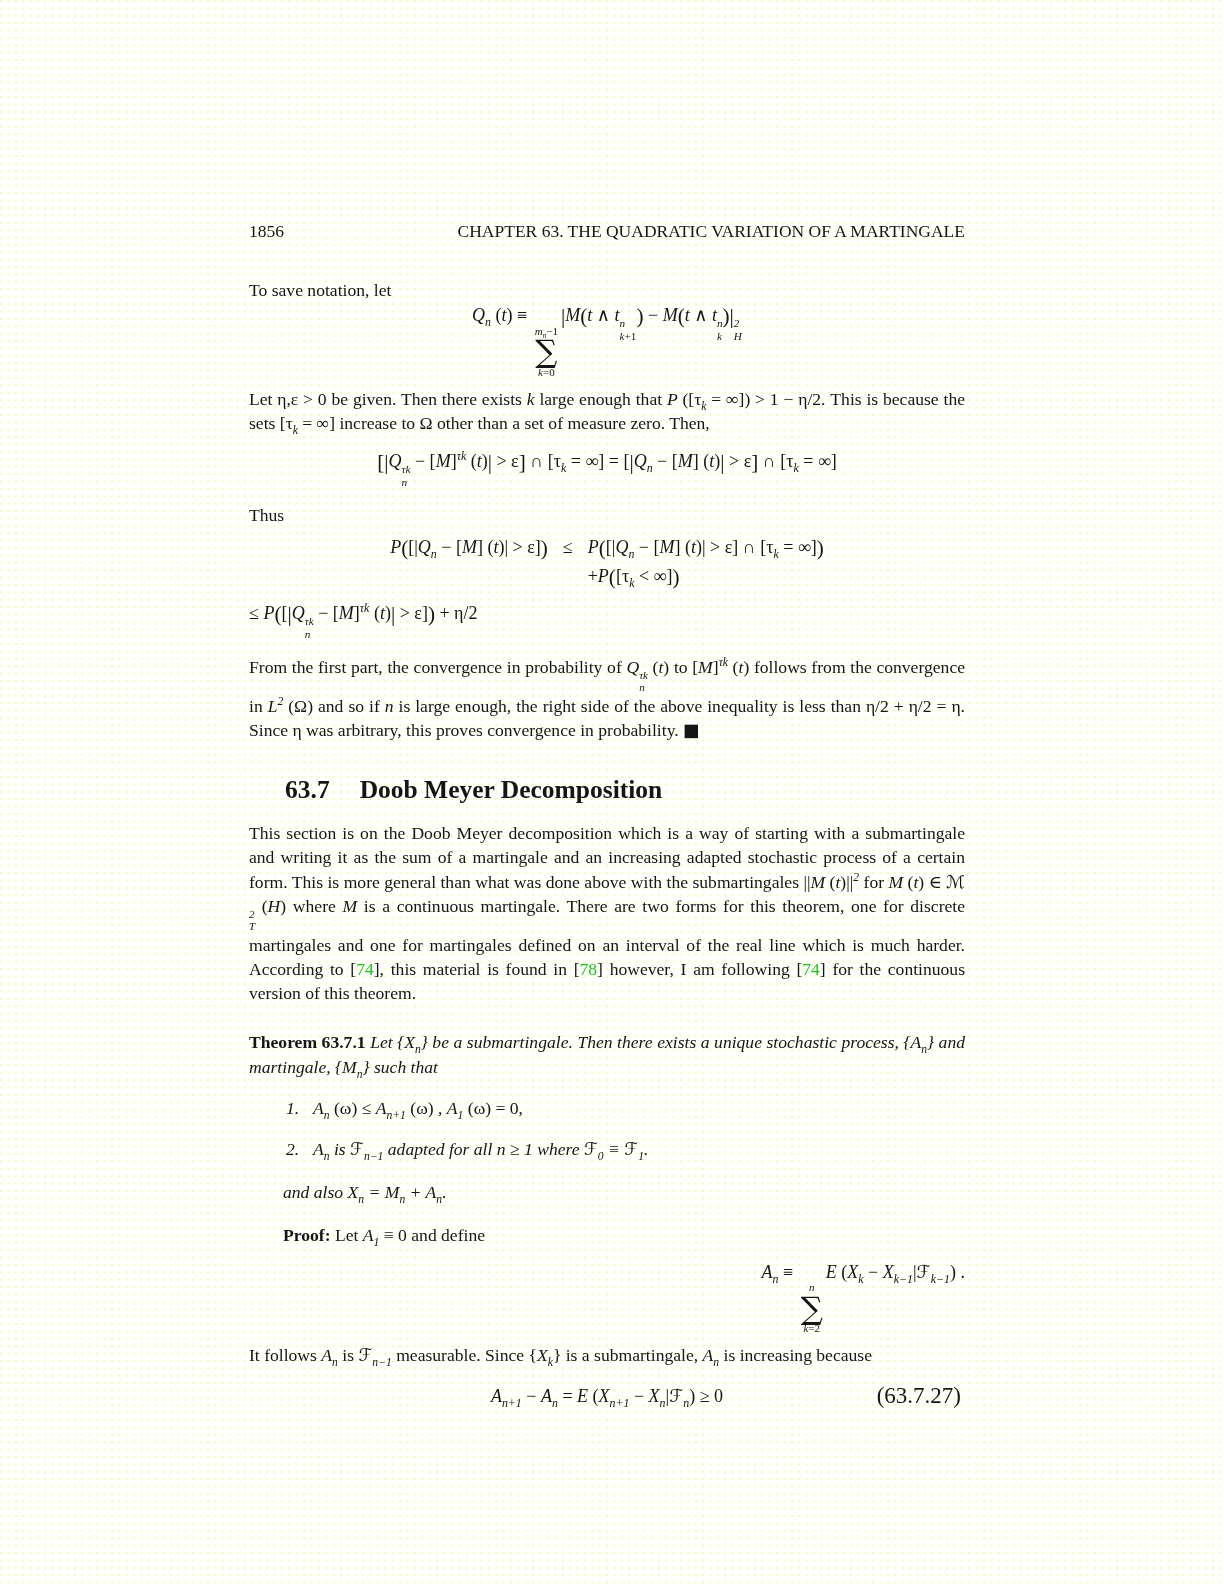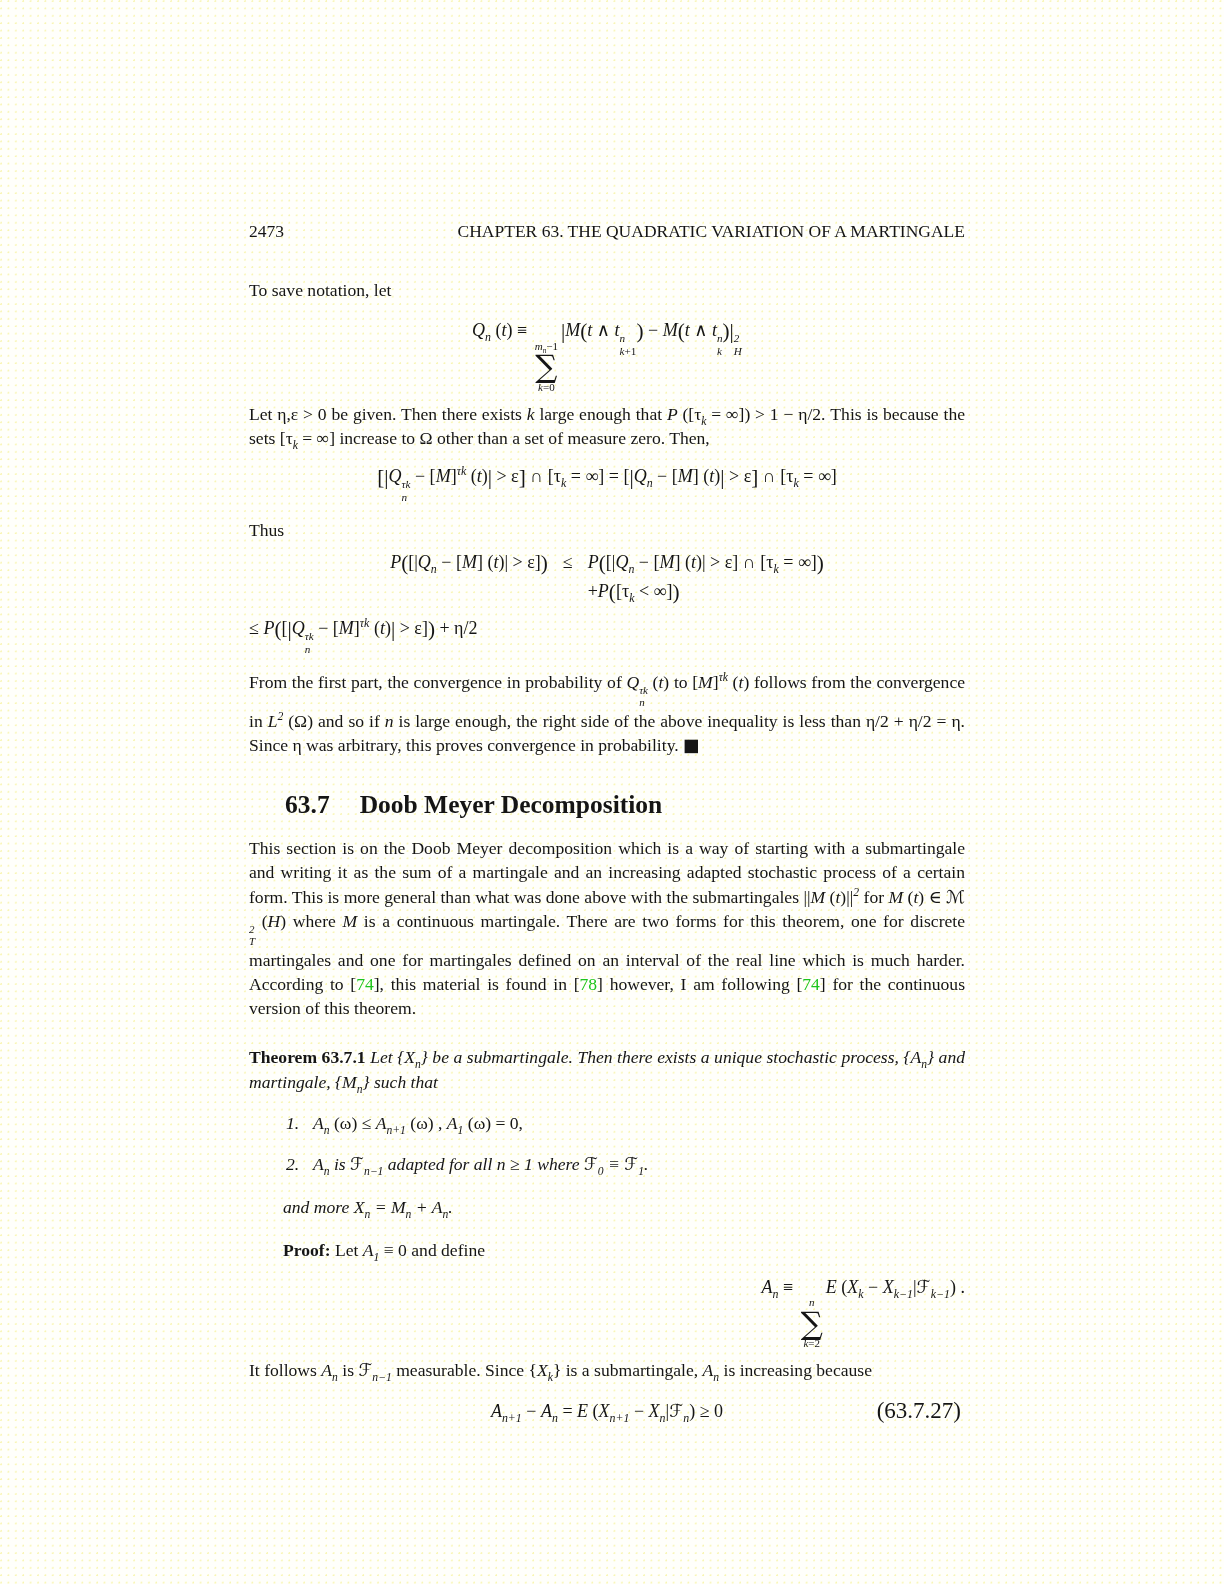--- a/index.html
+++ b/index.html
@@ -12,21 +12,21 @@
     background-size:7.4px 7.4px;
     color:#151515;
     font-family:"Liberation Serif","DejaVu Serif",serif;
     overflow:hidden;
   }
   .content{position:absolute;left:249px;top:221px;width:716px;}
   .runhead{display:flex;justify-content:space-between;align-items:baseline;font-size:17.5px;}
   .body-text{font-size:17.6px;line-height:24.2px;text-align:justify;margin:0;}
   .mt-par{margin-top:36px;}
   .eq{ text-align:center;font-size:18px;line-height:1.25;margin:15px 0 14px 0;}
-  .eq-tall{margin:17px 0 8px 0;}
+  .eq-tall{margin:2px 0 8px 0;}
   
   .align-tbl{display:table;margin:6px auto 0 auto;font-size:18px;}
   .arow{display:table-row;}
   .acell{display:table-cell;line-height:29px;}
   .acell-l{text-align:right;}
   .acell-m{padding:0 15px;}
   .acell-r{text-align:left;}
   .eq-c{text-align:left;font-size:18px;margin:12px 0 14px 0;}
   
   .eq-numbered{position:relative;text-align:center;font-size:18px;margin:18px 0 0 0;}
@@ -52,21 +52,21 @@
   .mbig{font-size:118%;font-style:normal;display:inline-block;line-height:1;vertical-align:-0.09em;}
   .qed{font-family:"DejaVu Sans",sans-serif;}
 </style>
 </head>
 <body>
 
 <div class="page">
   <div class="content">
 
     <div class="runhead">
-      <span>2473</span>
+      <span>1856</span>
       <span>CHAPTER 63.  THE QUADRATIC VARIATION OF A MARTINGALE</span>
     </div>
 
     <p class="body-text mt-par"><span class="m-r">To save notation, let</span></p>
 
     <div class="eq eq-tall"><span class="m-i">Q</span><sub class="msub">n</sub><span class="m-r"> (</span><span class="m-i">t</span><span class="m-r">) ≡ </span><span class="msum">
           <span class="sum-lim"><span class="m-i">m</span><sub class="msub">n</sub><span class="m-r">−1</span></span>
           <span class="sum-sig">∑</span>
           <span class="sum-lim"><span class="m-i">k</span><span class="m-r">=0</span></span>
         </span><span class="mbig">|</span><span class="m-i">M</span><span class="mbig">(</span><span class="m-i">t</span><span class="m-r"> ∧ </span><span class="m-i">t</span><span class="mss">
@@ -126,21 +126,21 @@
 
     <div class="list-item body-text">
       <span class="li-num">1.</span>
       <span><span class="m-i">A</span><sub class="msub">n</sub><span class="m-r"> (ω) ≤ </span><span class="m-i">A</span><sub class="msub">n+1</sub><span class="m-r"> (ω) , </span><span class="m-i">A</span><sub class="msub">1</sub><span class="m-r"> (ω) = 0,</span></span>
     </div>
     <div class="list-item body-text">
       <span class="li-num">2.</span>
       <span><span class="m-i">A</span><sub class="msub">n</sub><span class="m-i"> is </span><span class="m-scr">ℱ</span><sub class="msub">n−1</sub><span class="m-i"> adapted for all n ≥ 1 where </span><span class="m-scr">ℱ</span><sub class="msub">0</sub><span class="m-i"> ≡ </span><span class="m-scr">ℱ</span><sub class="msub">1</sub><span class="m-i">.</span></span>
     </div>
 
-    <p class="body-text indented"><span class="m-i">and more X</span><sub class="msub">n</sub><span class="m-i"> = M</span><sub class="msub">n</sub><span class="m-i"> + A</span><sub class="msub">n</sub><span class="m-i">.</span></p>
+    <p class="body-text indented"><span class="m-i">and also X</span><sub class="msub">n</sub><span class="m-i"> = M</span><sub class="msub">n</sub><span class="m-i"> + A</span><sub class="msub">n</sub><span class="m-i">.</span></p>
 
     <p class="body-text indented"><span class="m-b">Proof: </span><span class="m-r">Let </span><span class="m-i">A</span><sub class="msub">1</sub><span class="m-r"> ≡ 0 and define</span></p>
 
     <div class="eq eq-tall" style="margin-top:13px;text-align:right;"><span class="m-i">A</span><sub class="msub">n</sub><span class="m-r"> ≡ </span><span class="msum">
           <span class="sum-lim">n</span>
           <span class="sum-sig">∑</span>
           <span class="sum-lim"><span class="m-i">k</span><span class="m-r">=2</span></span>
         </span><span class="m-i">E</span><span class="m-r"> (</span><span class="m-i">X</span><sub class="msub">k</sub><span class="m-r"> − </span><span class="m-i">X</span><sub class="msub">k−1</sub><span class="m-r">|</span><span class="m-scr">ℱ</span><sub class="msub">k−1</sub><span class="m-r">) .</span></div>
 
     <p class="body-text"><span class="m-r">It follows </span><span class="m-i">A</span><sub class="msub">n</sub><span class="m-r"> is </span><span class="m-scr">ℱ</span><sub class="msub">n−1</sub><span class="m-r"> measurable. Since {</span><span class="m-i">X</span><sub class="msub">k</sub><span class="m-r">} is a submartingale, </span><span class="m-i">A</span><sub class="msub">n</sub><span class="m-r"> is increasing because</span></p>

